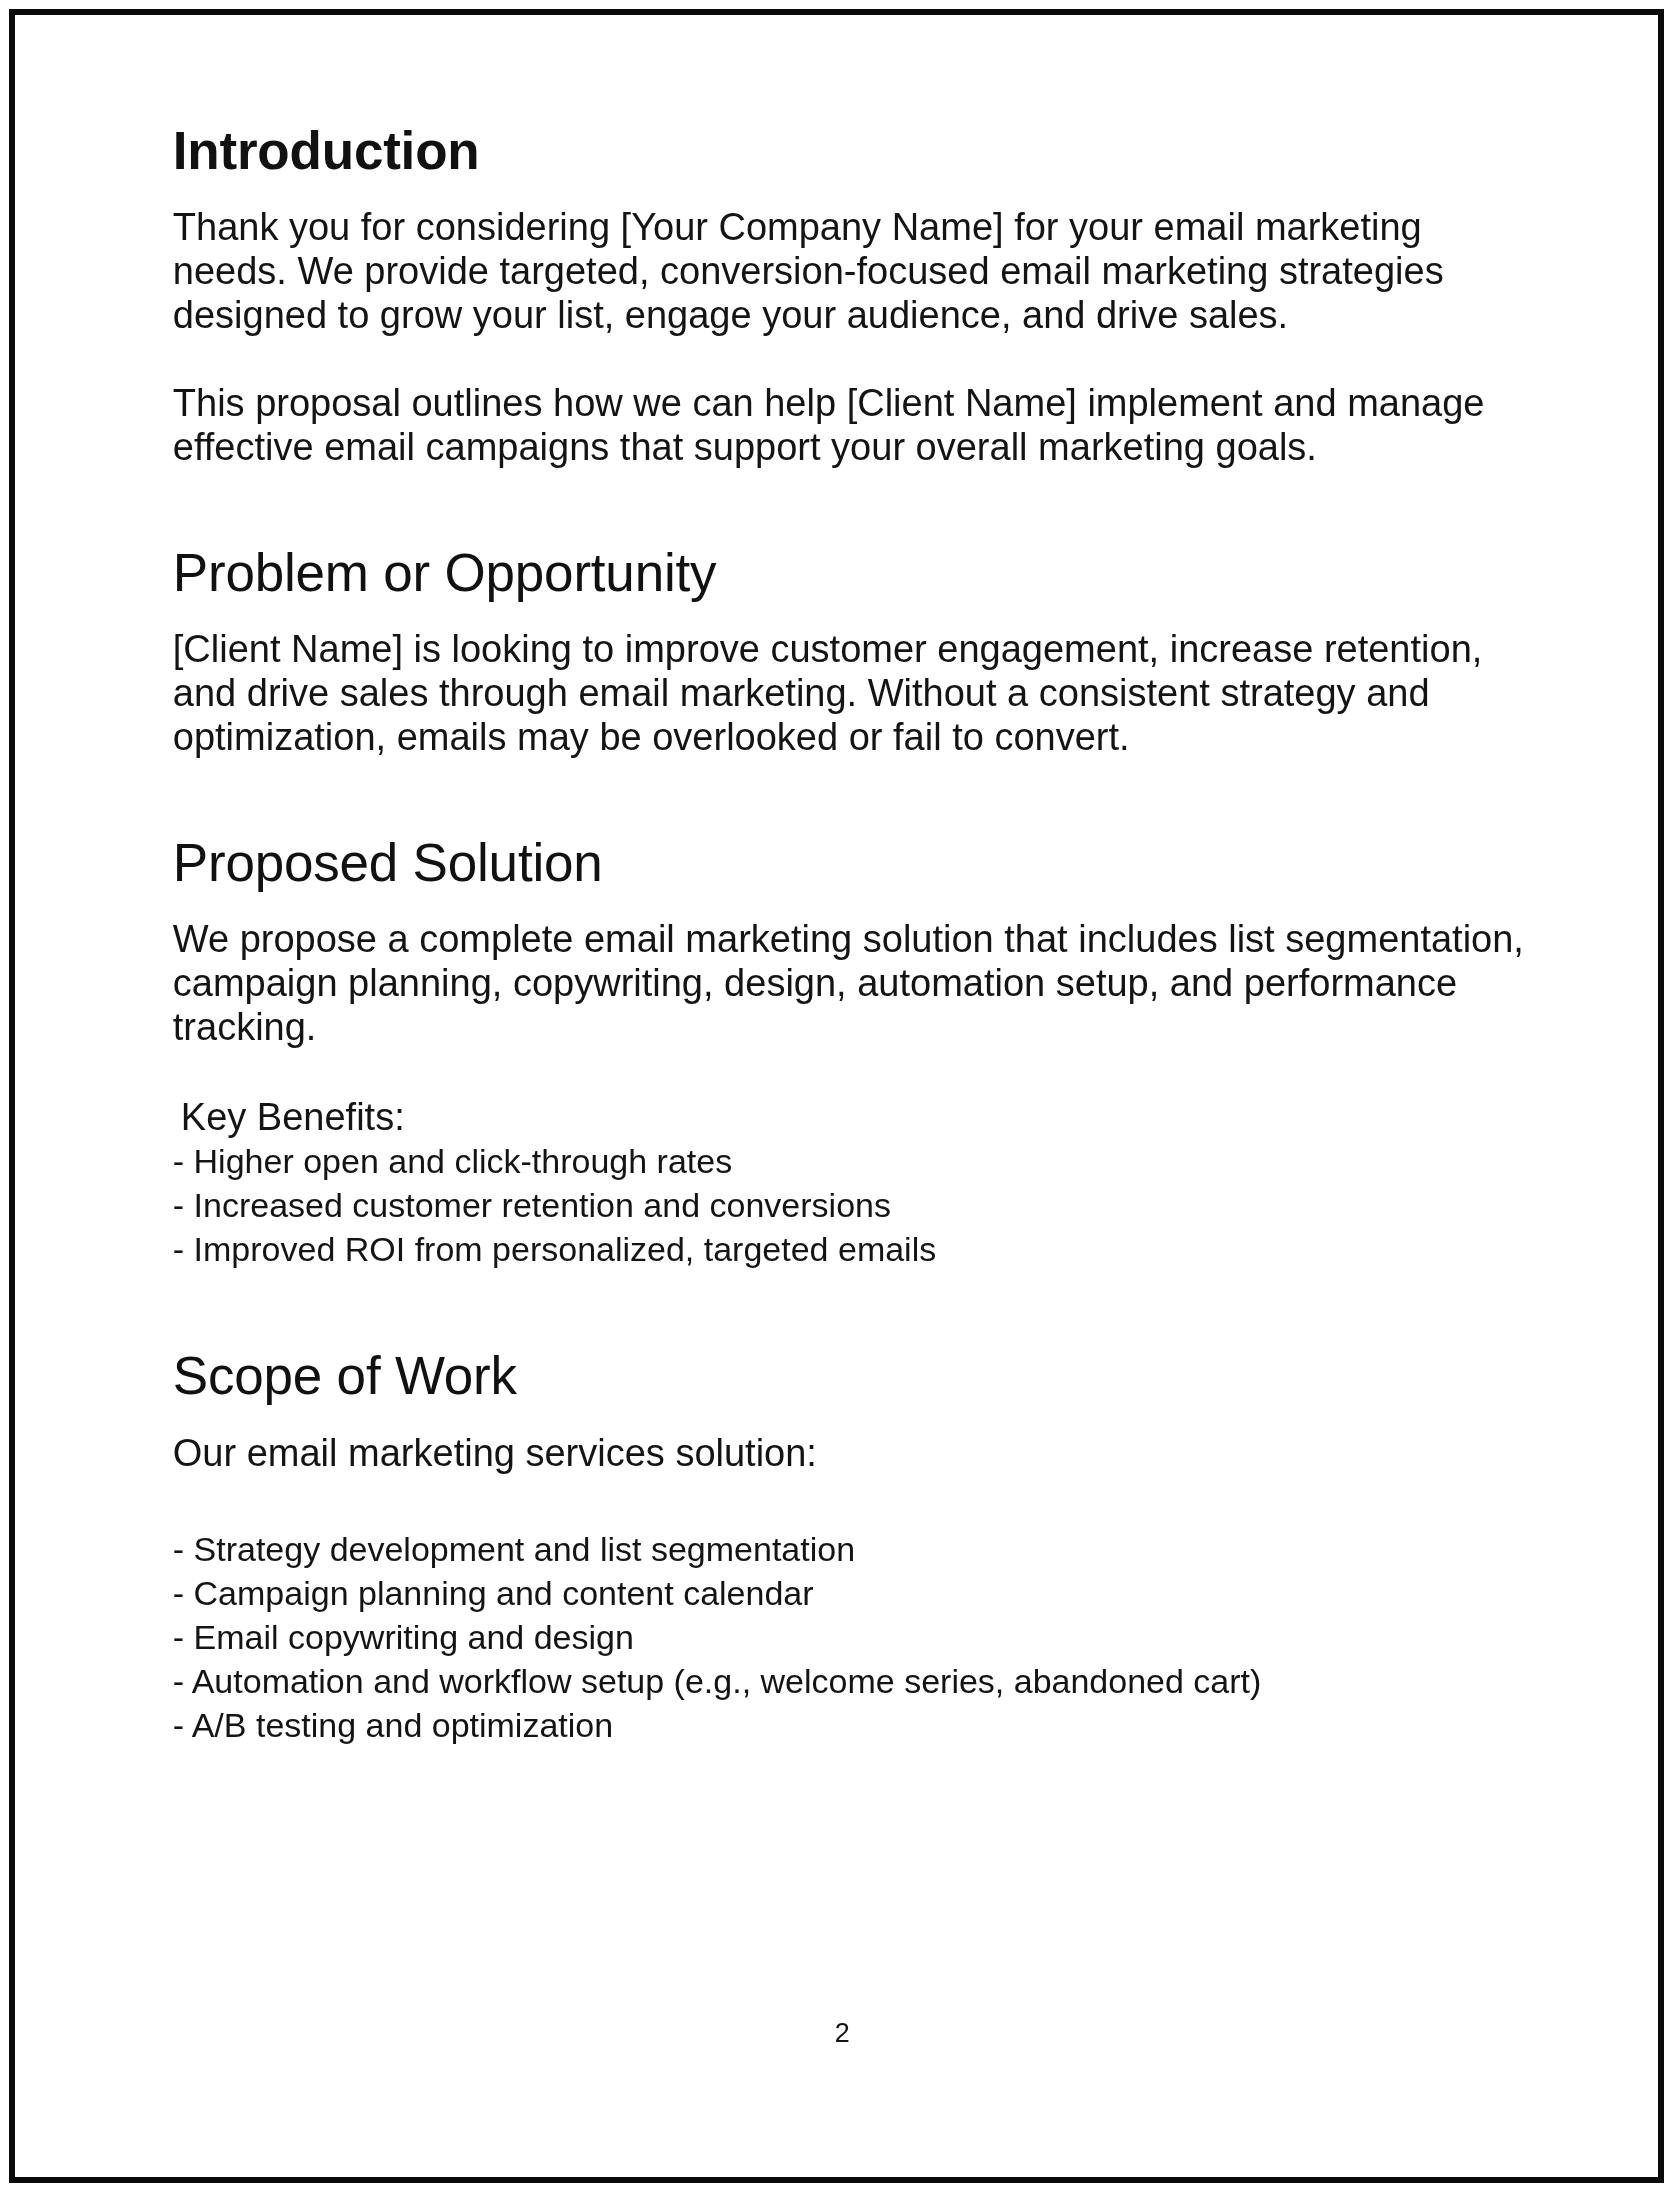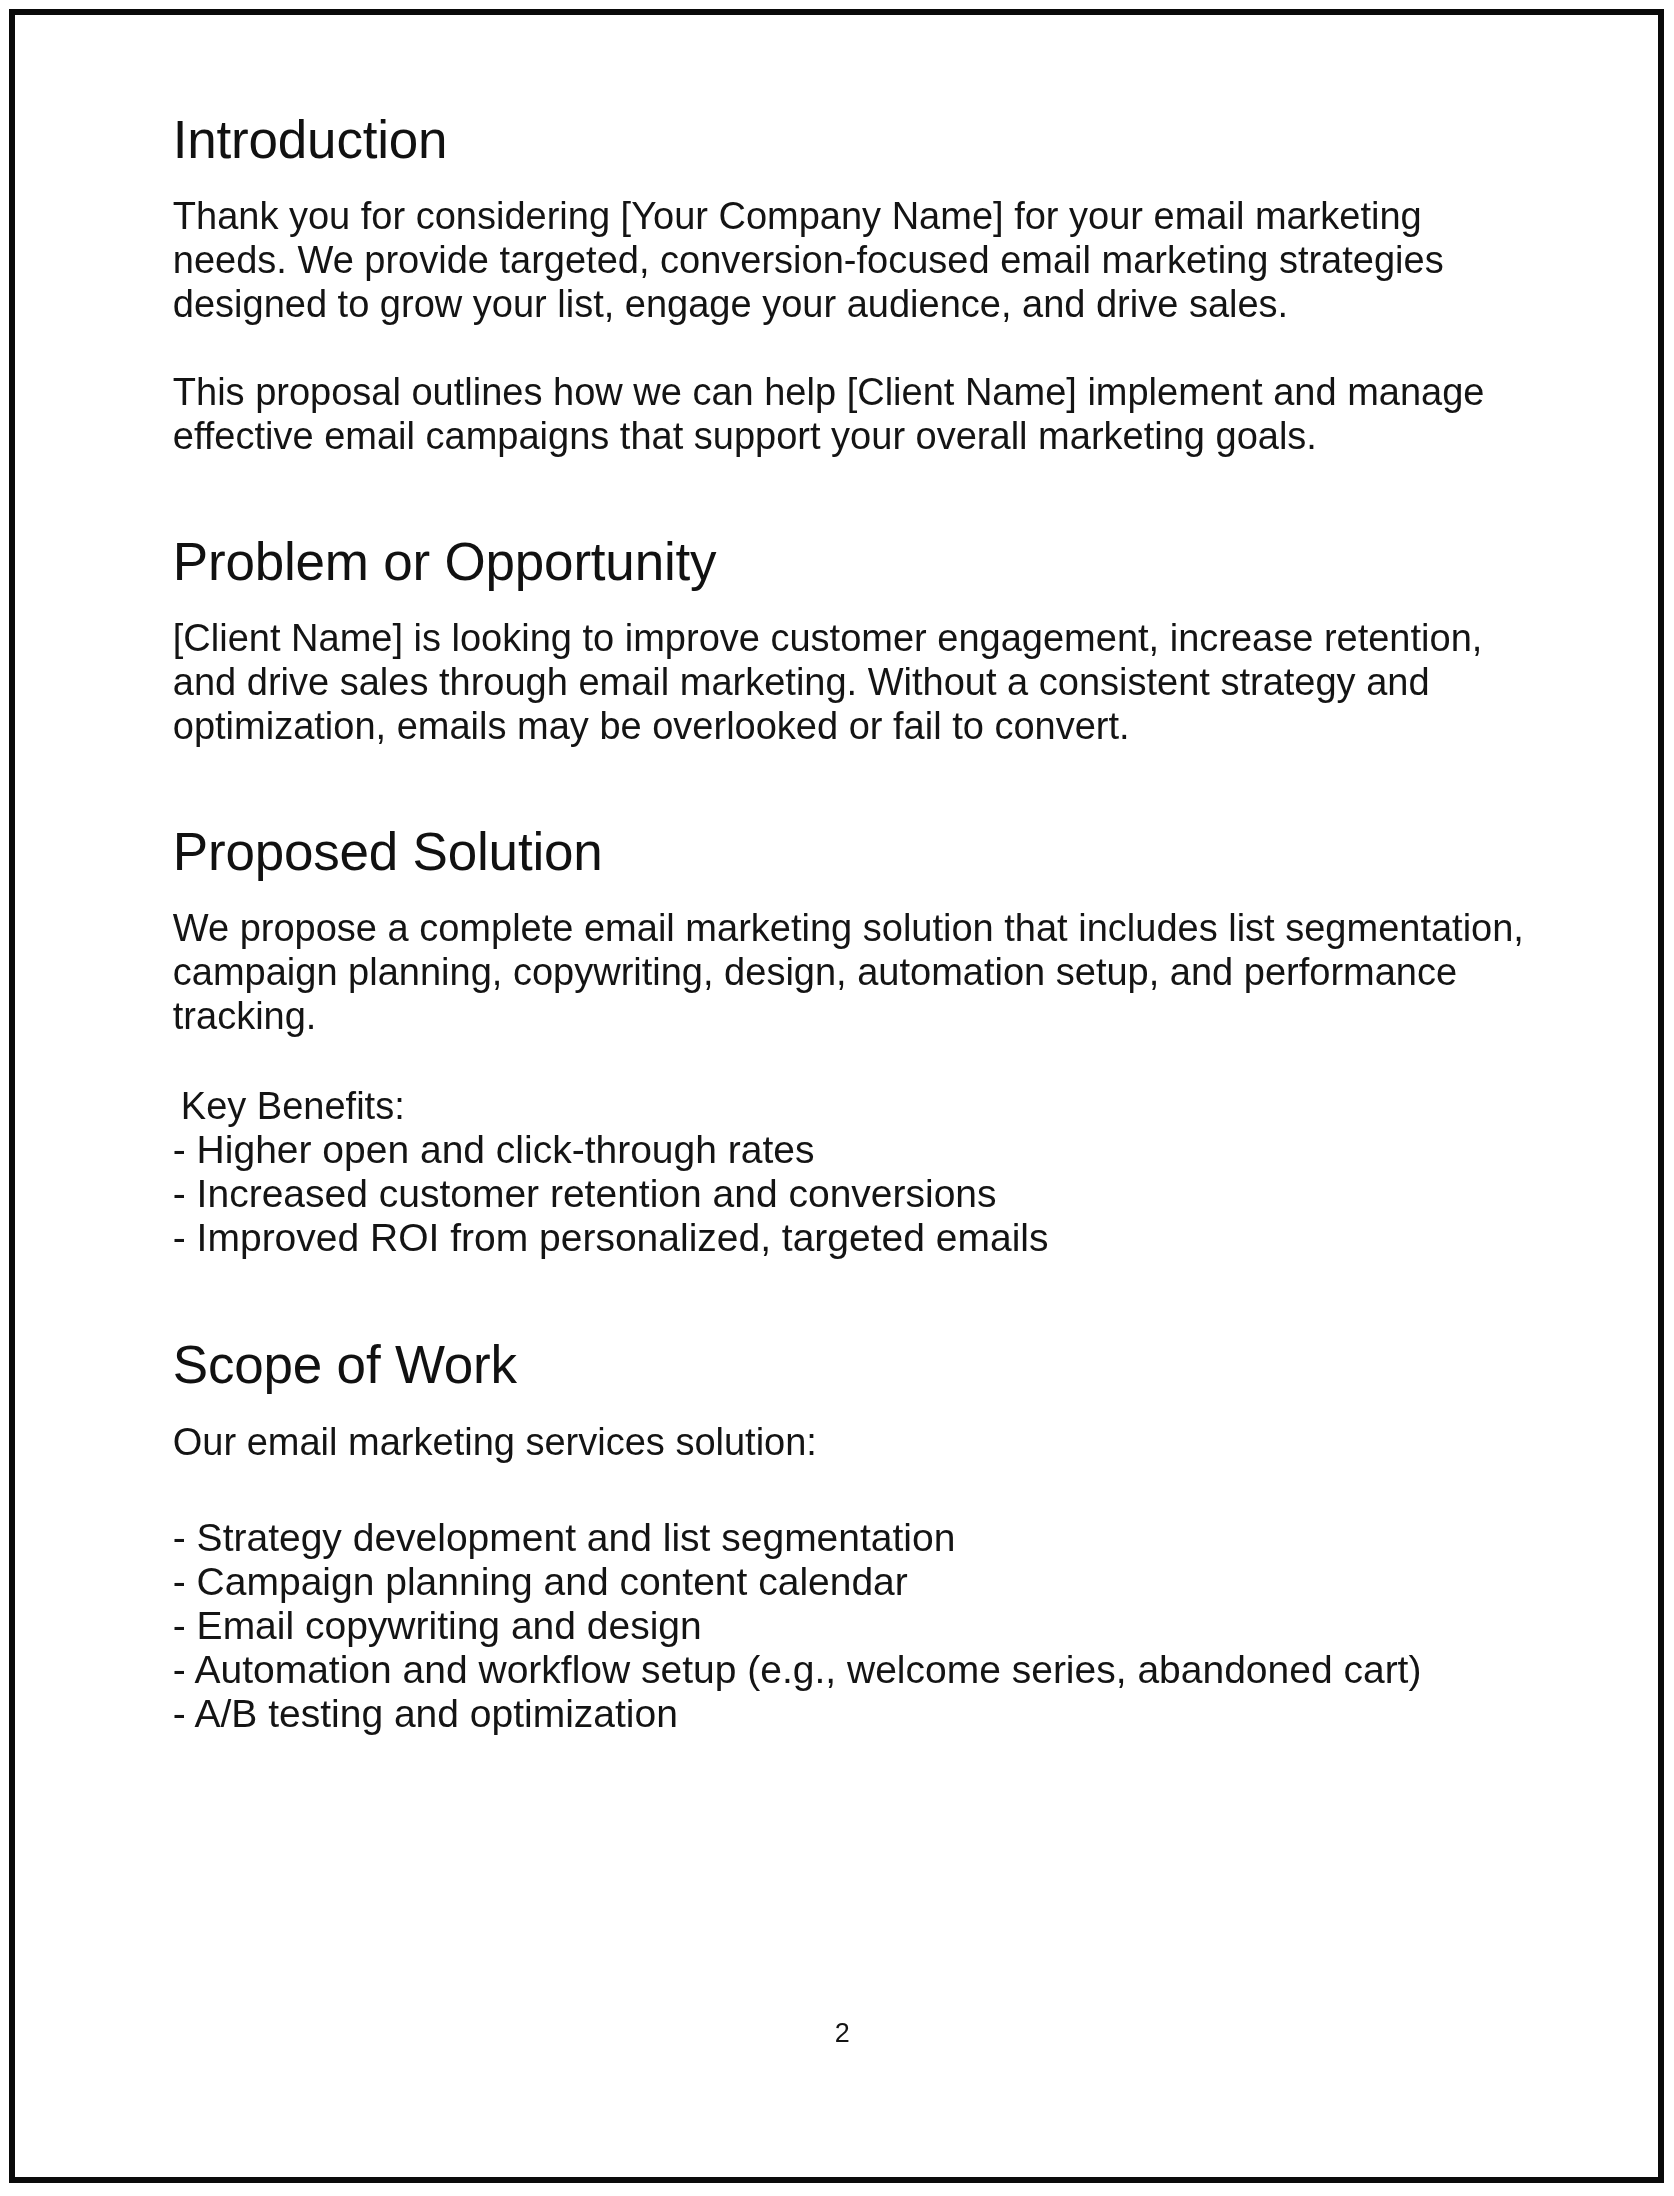--- a/index.html
+++ b/index.html
@@ -36,21 +36,21 @@
   .heading {
     font-family: "Liberation Sans", sans-serif;
     font-size: 53px;
     font-weight: 400;
     line-height: 1.12;
     color: #111111;
     letter-spacing: -0.2px;
     margin: 0;
     white-space: nowrap;
   }
-  #h-introduction      { margin-top: 7px; }
+  #h-introduction      { margin-top: 18px; font-weight: bold; }
   #h-problem           { margin-top: 74px; }
   #h-solution          { margin-top: 74px; }
   #h-scope             { margin-top: 75px; }
 
   .para {
     font-family: "Liberation Sans", sans-serif;
     font-size: 38px;
     font-weight: 400;
     line-height: 44px;
     color: #141414;
@@ -62,21 +62,21 @@
   .para-first-after-heading { margin-top: 24.6px; }
   .para-gap                 { margin-top: 44px; }
 
   .list {
     list-style: none;
     margin: 0;
     padding: 0;
   }
   .list-item {
     font-family: "Liberation Sans", sans-serif;
-    font-size: 39px;
+    font-size: 34px;
     font-weight: 400;
     line-height: 44px;
     color: #141414;
     white-space: nowrap;
   }
 
   #benefits-label { margin-top: 46px; margin-left: 8px; }
   #benefits-list  { margin-top: 0; }
 
   #scope-lead     { margin-top: 26px; }

